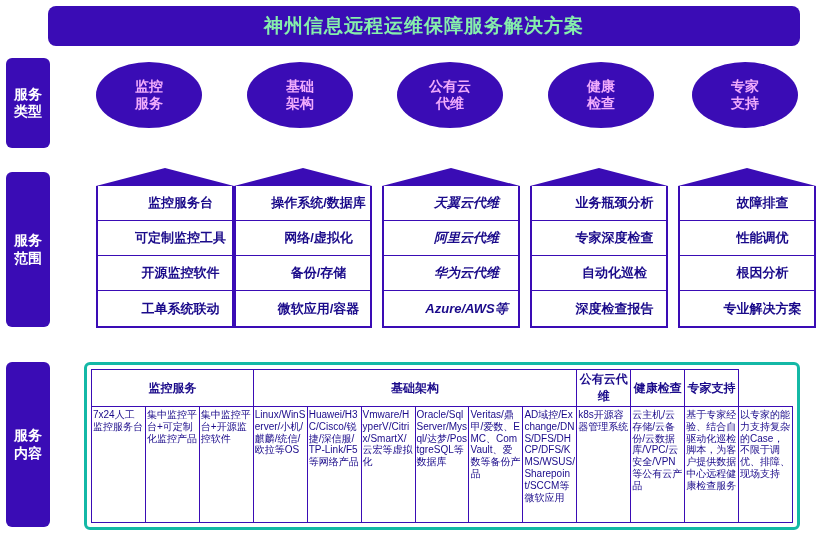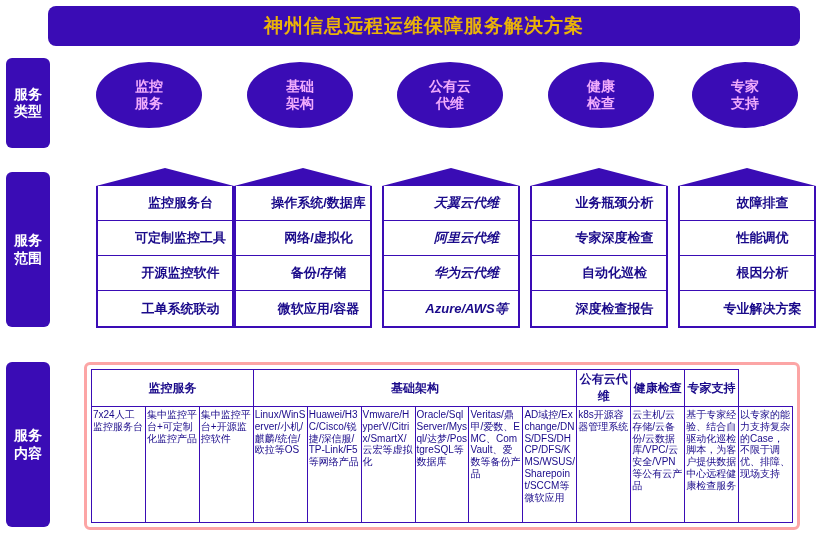--- a/index.html
+++ b/index.html
@@ -11,21 +11,21 @@
     position:relative;
     overflow:hidden;
   }
   .page{position:relative;width:816px;height:533px;}
 
   
   .title-bar{
     position:absolute;left:48px;top:6px;width:752px;height:40px;
     background:#3a0cb5;
     border-radius:8px;
-    color:#eab308;
+    color:#86efac;
     display:flex;align-items:center;justify-content:center;
     font-size:19px;font-weight:bold;letter-spacing:1px;
   }
 
   
   .row-label{
     position:absolute;left:6px;
     width:44px;
     background:#3a0cb5;
     color:#ffffff;
@@ -73,21 +73,21 @@
     text-align:center;
     box-sizing:border-box;
     padding-left:31px;
   }
   .scope-item:last-child{border-bottom:none;}
 
   
   .content-panel{
     position:absolute;left:84px;top:362px;width:716px;height:168px;
     background:#ffffff;
-    border:3px solid #fca5a5;
+    border:3px solid #14b8a6;
     border-radius:6px;
     box-sizing:border-box;
     padding:4px;
   }
   table.content-table{
     width:100%;height:100%;
     border-collapse:collapse;
     table-layout:fixed;
   }
   table.content-table th{

